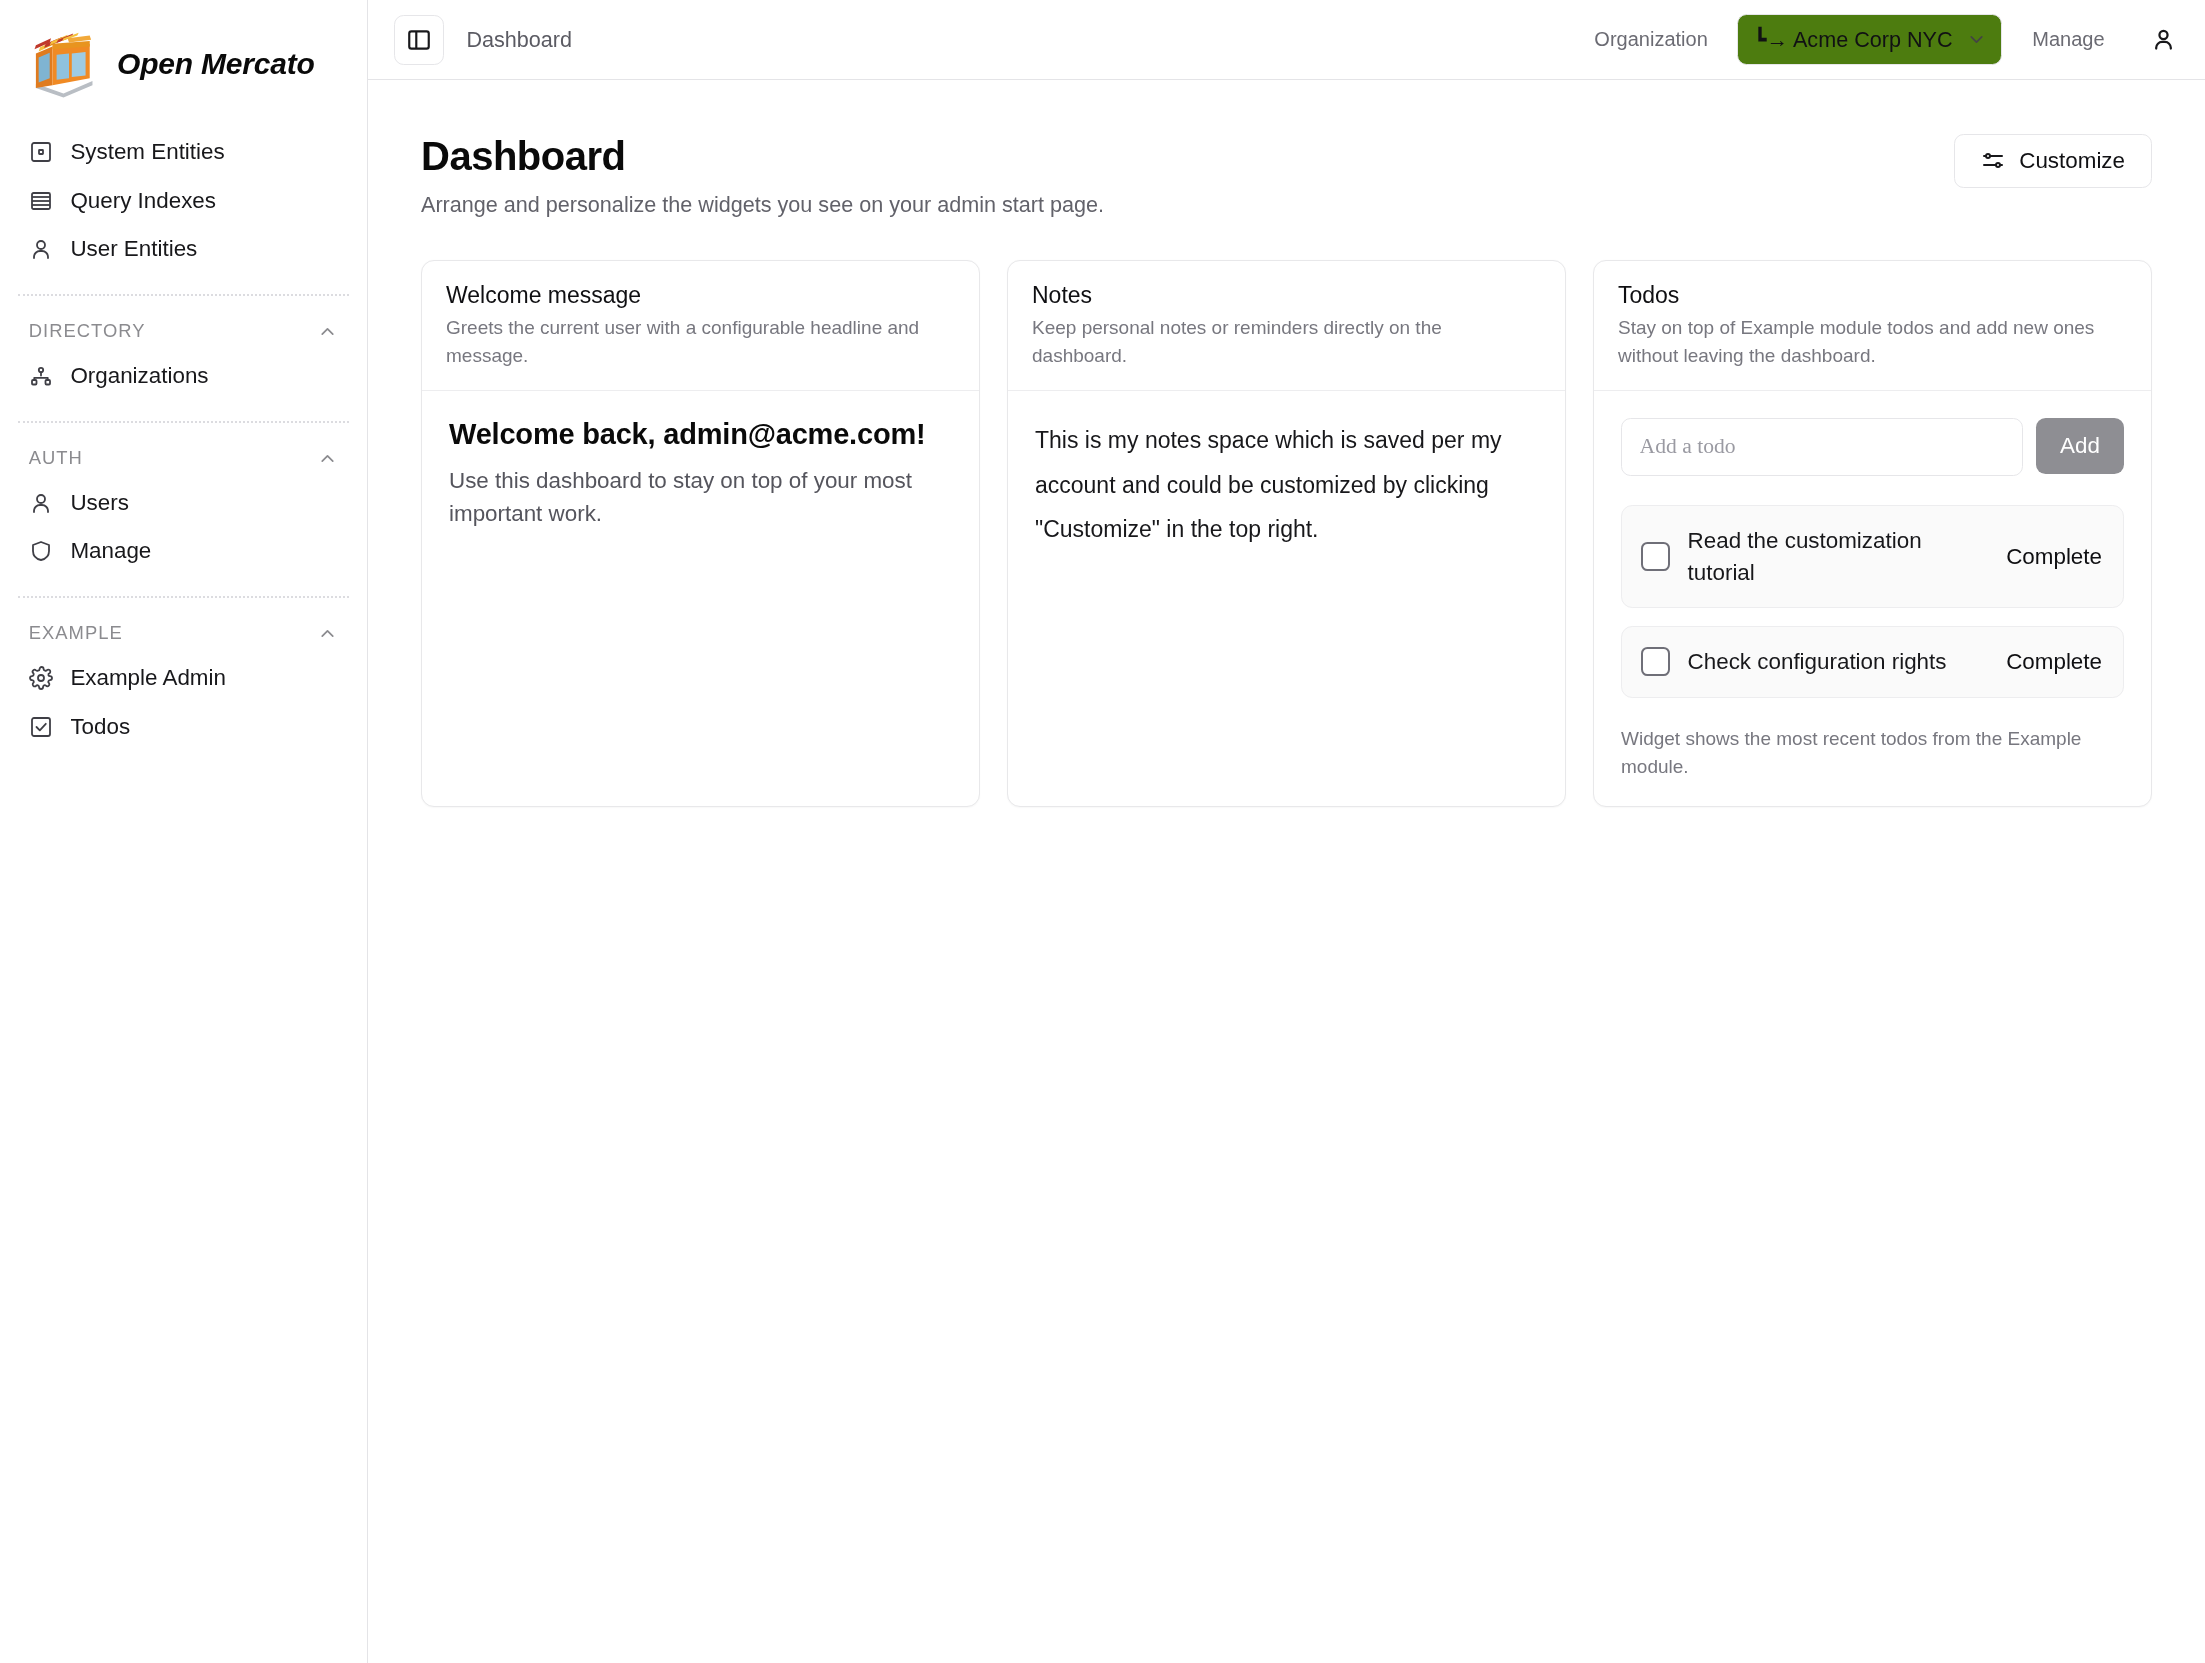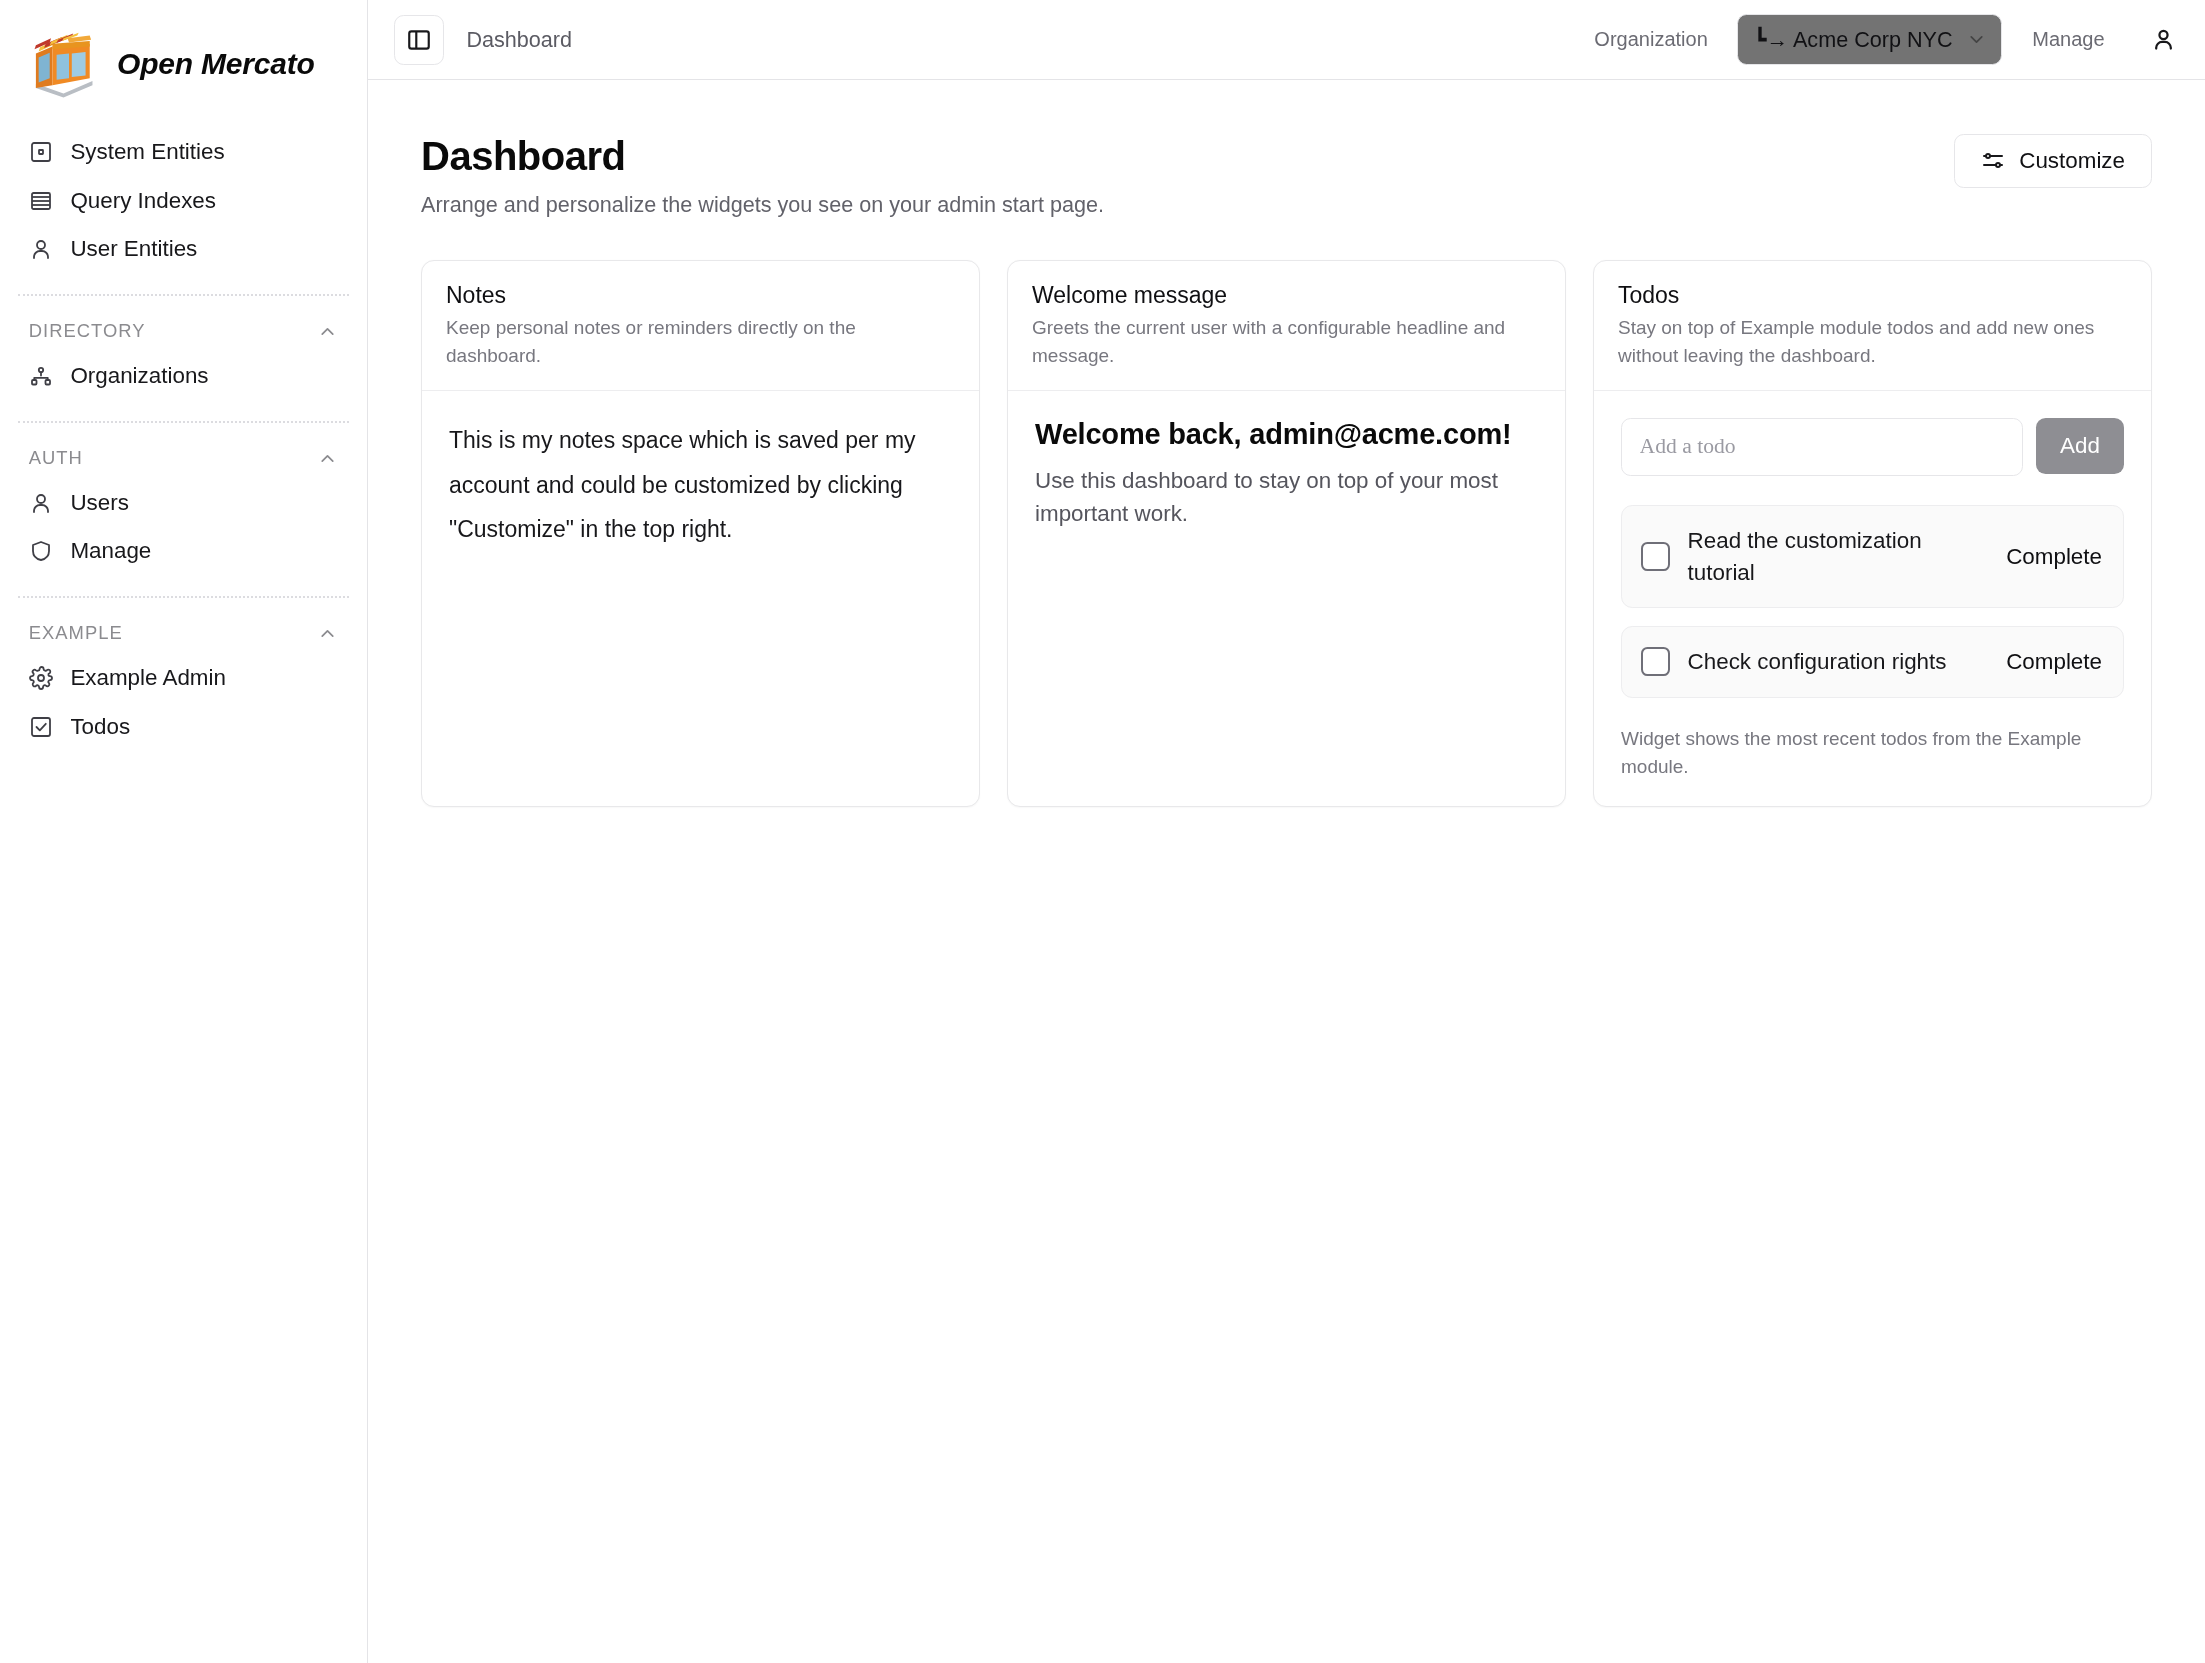--- a/index.html
+++ b/index.html
@@ -69,21 +69,21 @@
     width: 50px; height: 50px; border: 1.6px solid #e6e6e9; border-radius: 9.6px;
     background: #fff; display: flex; align-items: center; justify-content: center;
     cursor: pointer;
   }
   .panel-toggle svg { width: 26px; height: 26px; color: #18181b; display:block; }
   .breadcrumb { font-size: 21.6px; color: #5b5b63; margin-left: 8px; }
   .topbar-spacer { flex: 1; }
   .org-label { font-size: 20px; color: #6b6b73; margin-right: 14.4px; }
   .org-select {
     height: 51px; min-width: 237px;
-    border: 1.6px solid #e6e6e9; border-radius: 9.6px; background: #737373;
+    border: 1.6px solid #e6e6e9; border-radius: 9.6px; background: #4d7c0f;
     display: flex; align-items: center; justify-content: space-between;
     padding: 0 14.4px 0 16px; gap: 13px; cursor: pointer;
   }
   .org-select-text { font-size: 21.6px; color: #111114; white-space: nowrap; }
   .org-select svg { width: 21px; height: 21px; color: #444; display:block; }
   .manage-link { font-size: 20px; color: #6b6b73; margin-left: 16px; cursor: pointer; }
   .user-btn { margin-left: 27px; width: 35px; height: 35px; display:flex; align-items:center; justify-content:center; cursor:pointer; }
   .user-btn svg { width: 27px; height: 27px; color: #18181b; display:block; }
 
   
@@ -359,38 +359,38 @@
                 <line x1="19" y1="16" x2="21" y2="16"></line>
                 <circle cx="17" cy="16" r="2"></circle>
               </svg>
           </span>
           <span class="customize-label">Customize</span>
         </button>
       </div>
 
       <div class="widgets">
 
+        <section class="widget widget-welcome">
+          <div class="widget-head">
+            <div class="widget-title">Welcome message</div>
+            <div class="widget-desc">Greets the current user with a configurable headline and message.</div>
+          </div>
+          <div class="widget-body">
+            <div class="welcome-headline">Welcome back, admin@acme.com!</div>
+            <div class="welcome-msg">Use this dashboard to stay on top of your most important work.</div>
+          </div>
+        </section>
+
         <section class="widget widget-notes">
           <div class="widget-head">
             <div class="widget-title">Notes</div>
             <div class="widget-desc">Keep personal notes or reminders directly on the dashboard.</div>
           </div>
           <div class="widget-body">
             <div class="notes-text">This is my notes space which is saved per my account and could be customized by clicking "Customize" in the top right.</div>
-          </div>
-        </section>
-
-        <section class="widget widget-welcome">
-          <div class="widget-head">
-            <div class="widget-title">Welcome message</div>
-            <div class="widget-desc">Greets the current user with a configurable headline and message.</div>
-          </div>
-          <div class="widget-body">
-            <div class="welcome-headline">Welcome back, admin@acme.com!</div>
-            <div class="welcome-msg">Use this dashboard to stay on top of your most important work.</div>
           </div>
         </section>
 
         <section class="widget widget-todos">
           <div class="widget-head">
             <div class="widget-title">Todos</div>
             <div class="widget-desc">Stay on top of Example module todos and add new ones without leaving the dashboard.</div>
           </div>
           <div class="widget-body">
             <div class="todo-add-row">

